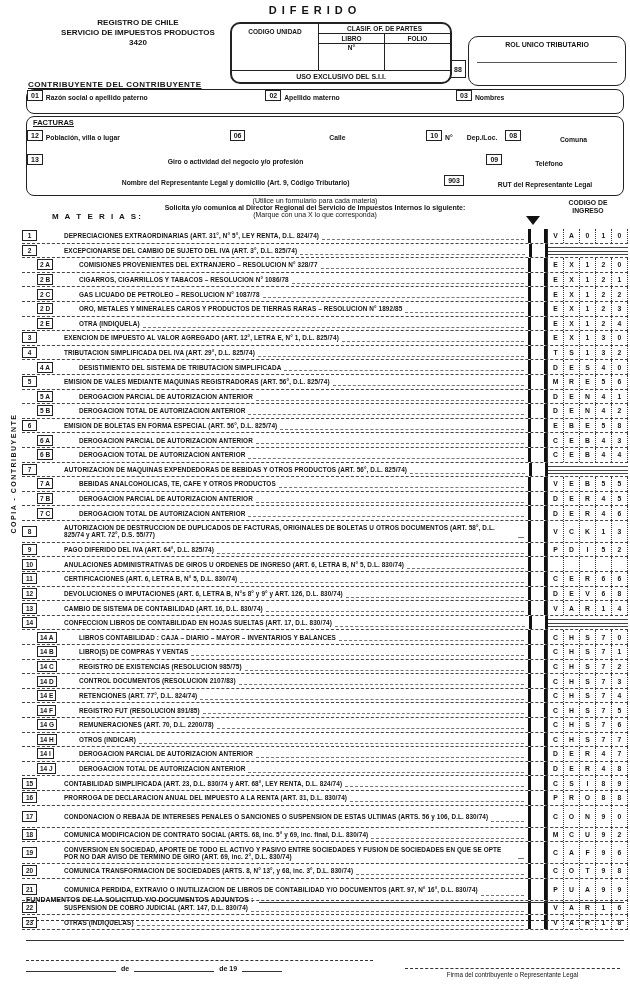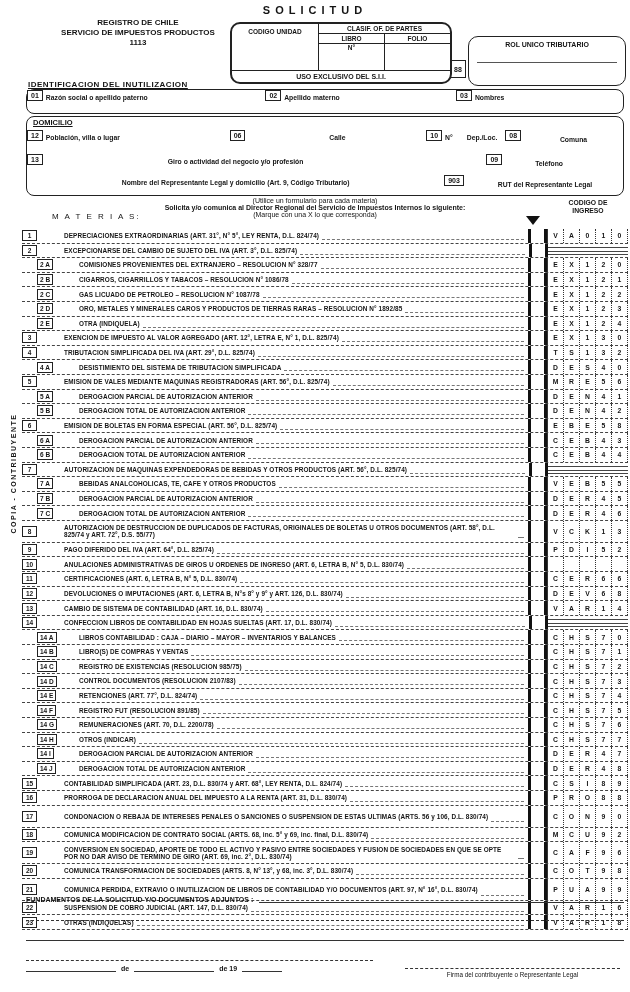--- a/index.html
+++ b/index.html
@@ -38,21 +38,21 @@
   .fgroup{display:flex;align-items:flex-start;padding-top:2px;}
   .fnum{border:1.5px solid #222;background:#fff;font-size:7px;font-weight:bold;padding:1px 3px;margin:-2px 3px 0 0;}
   .flabel{padding-top:2px;}
   .ident-row .g1{width:40%;}.ident-row .g2{width:32%;}.ident-row .g3{flex:1;}
   .dom-box{position:absolute;top:116px;left:26px;right:6px;height:78px;border:1.5px solid #222;border-radius:8px;font-size:6.8px;font-weight:bold;}
   .dom-title{position:absolute;top:1px;left:6px;font-size:7.5px;text-decoration:underline;}
   .dom-row{position:absolute;left:0;right:0;display:flex;}
   
   .mid{position:absolute;top:197px;left:0;right:0;text-align:center;font-size:7px;}
   .mid .l1{font-weight:bold;}
-  .materias-label{position:absolute;top:212px;left:52px;font-size:8px;font-weight:normal;letter-spacing:2px;}
+  .materias-label{position:absolute;top:212px;left:52px;font-size:8px;font-weight:bold;letter-spacing:2px;}
   .codigo-head{position:absolute;top:199px;left:548px;width:80px;text-align:center;font-size:6.8px;font-weight:bold;line-height:1.2;}
   .xmarker{position:absolute;top:216px;left:526px;width:0;height:0;
     border-left:7px solid transparent;border-right:7px solid transparent;border-top:9px solid #111;}
   
   .mtable{position:absolute;top:229px;left:22px;right:2px;}
   .mrow{display:flex;align-items:stretch;height:13.6px;border-bottom:1px dashed #444;}
   .mrow.tall{height:21px;}
   .numwrap{width:40px;display:flex;align-items:center;flex:none;}
   .numwrap .numbox{border:1.5px solid #222;font-size:6.5px;font-weight:bold;padding:0 2px;min-width:9px;text-align:center;line-height:9px;}
   .numwrap.sub{padding-left:15px;}
@@ -78,26 +78,26 @@
   .sig .line{border-bottom:1px solid #333;height:10px;margin-bottom:2px;border-bottom-style:dashed;}
   
   .copylabel{position:absolute;top:470px;left:-62px;width:150px;text-align:center;
     font-size:7px;font-weight:bold;letter-spacing:1.5px;transform:rotate(-90deg);}
 </style>
 </head>
 <body>
 
 <div class="page">
 
-  <div class="title">SOLICITUD</div>
+  <div class="title">DIFERIDO</div>
 
   <div class="agency">
     <div>REGISTRO DE CHILE</div>
     <div>SERVICIO DE IMPUESTOS PRODUCTOS</div>
-    <div>1113</div>
+    <div>3420</div>
   </div>
 
   <div class="sii-box">
     <div class="sii-top">
       <div class="sii-cu">CODIGO UNIDAD</div>
       <div class="sii-right">
         <div class="sii-clasif">CLASIF. OF. DE PARTES</div>
         <div class="sii-lf">
           <div>LIBRO</div>
           <div>FOLIO</div>
@@ -112,39 +112,39 @@
   </div>
 
   <div class="rut-wrap">
     <div class="rut-numbox">88</div>
     <div class="rut-box">
       <div>ROL UNICO TRIBUTARIO</div>
       <div class="line"></div>
     </div>
   </div>
 
-  <div class="sec-head" style="top:80px;left:28px;">IDENTIFICACION DEL INUTILIZACION</div>
+  <div class="sec-head" style="top:80px;left:28px;">CONTRIBUYENTE DEL CONTRIBUYENTE</div>
 
   <div class="ident-row">
     <div class="fgroup g1">
       <span class="fnum">01</span>
       <span class="flabel">Razón social o apellido paterno</span>
     </div>
     <div class="fgroup g2">
       <span class="fnum">02</span>
       <span class="flabel">Apellido materno</span>
     </div>
     <div class="fgroup g3">
       <span class="fnum">03</span>
       <span class="flabel">Nombres</span>
     </div>
   </div>
 
   <div class="dom-box">
-    <div class="dom-title">DOMICILIO</div>
+    <div class="dom-title">FACTURAS</div>
     <div class="dom-row" style="top:13px;">
       <div class="fgroup" style="width:34%;">
         <span class="fnum">12</span>
         <span class="flabel">Población, villa o lugar</span>
       </div>
       <div class="fgroup" style="width:33%;">
         <span class="fnum">06</span>
         <span class="flabel" style="margin:0 auto;">Calle</span>
       </div>
       <div class="fgroup" style="flex:1;">

